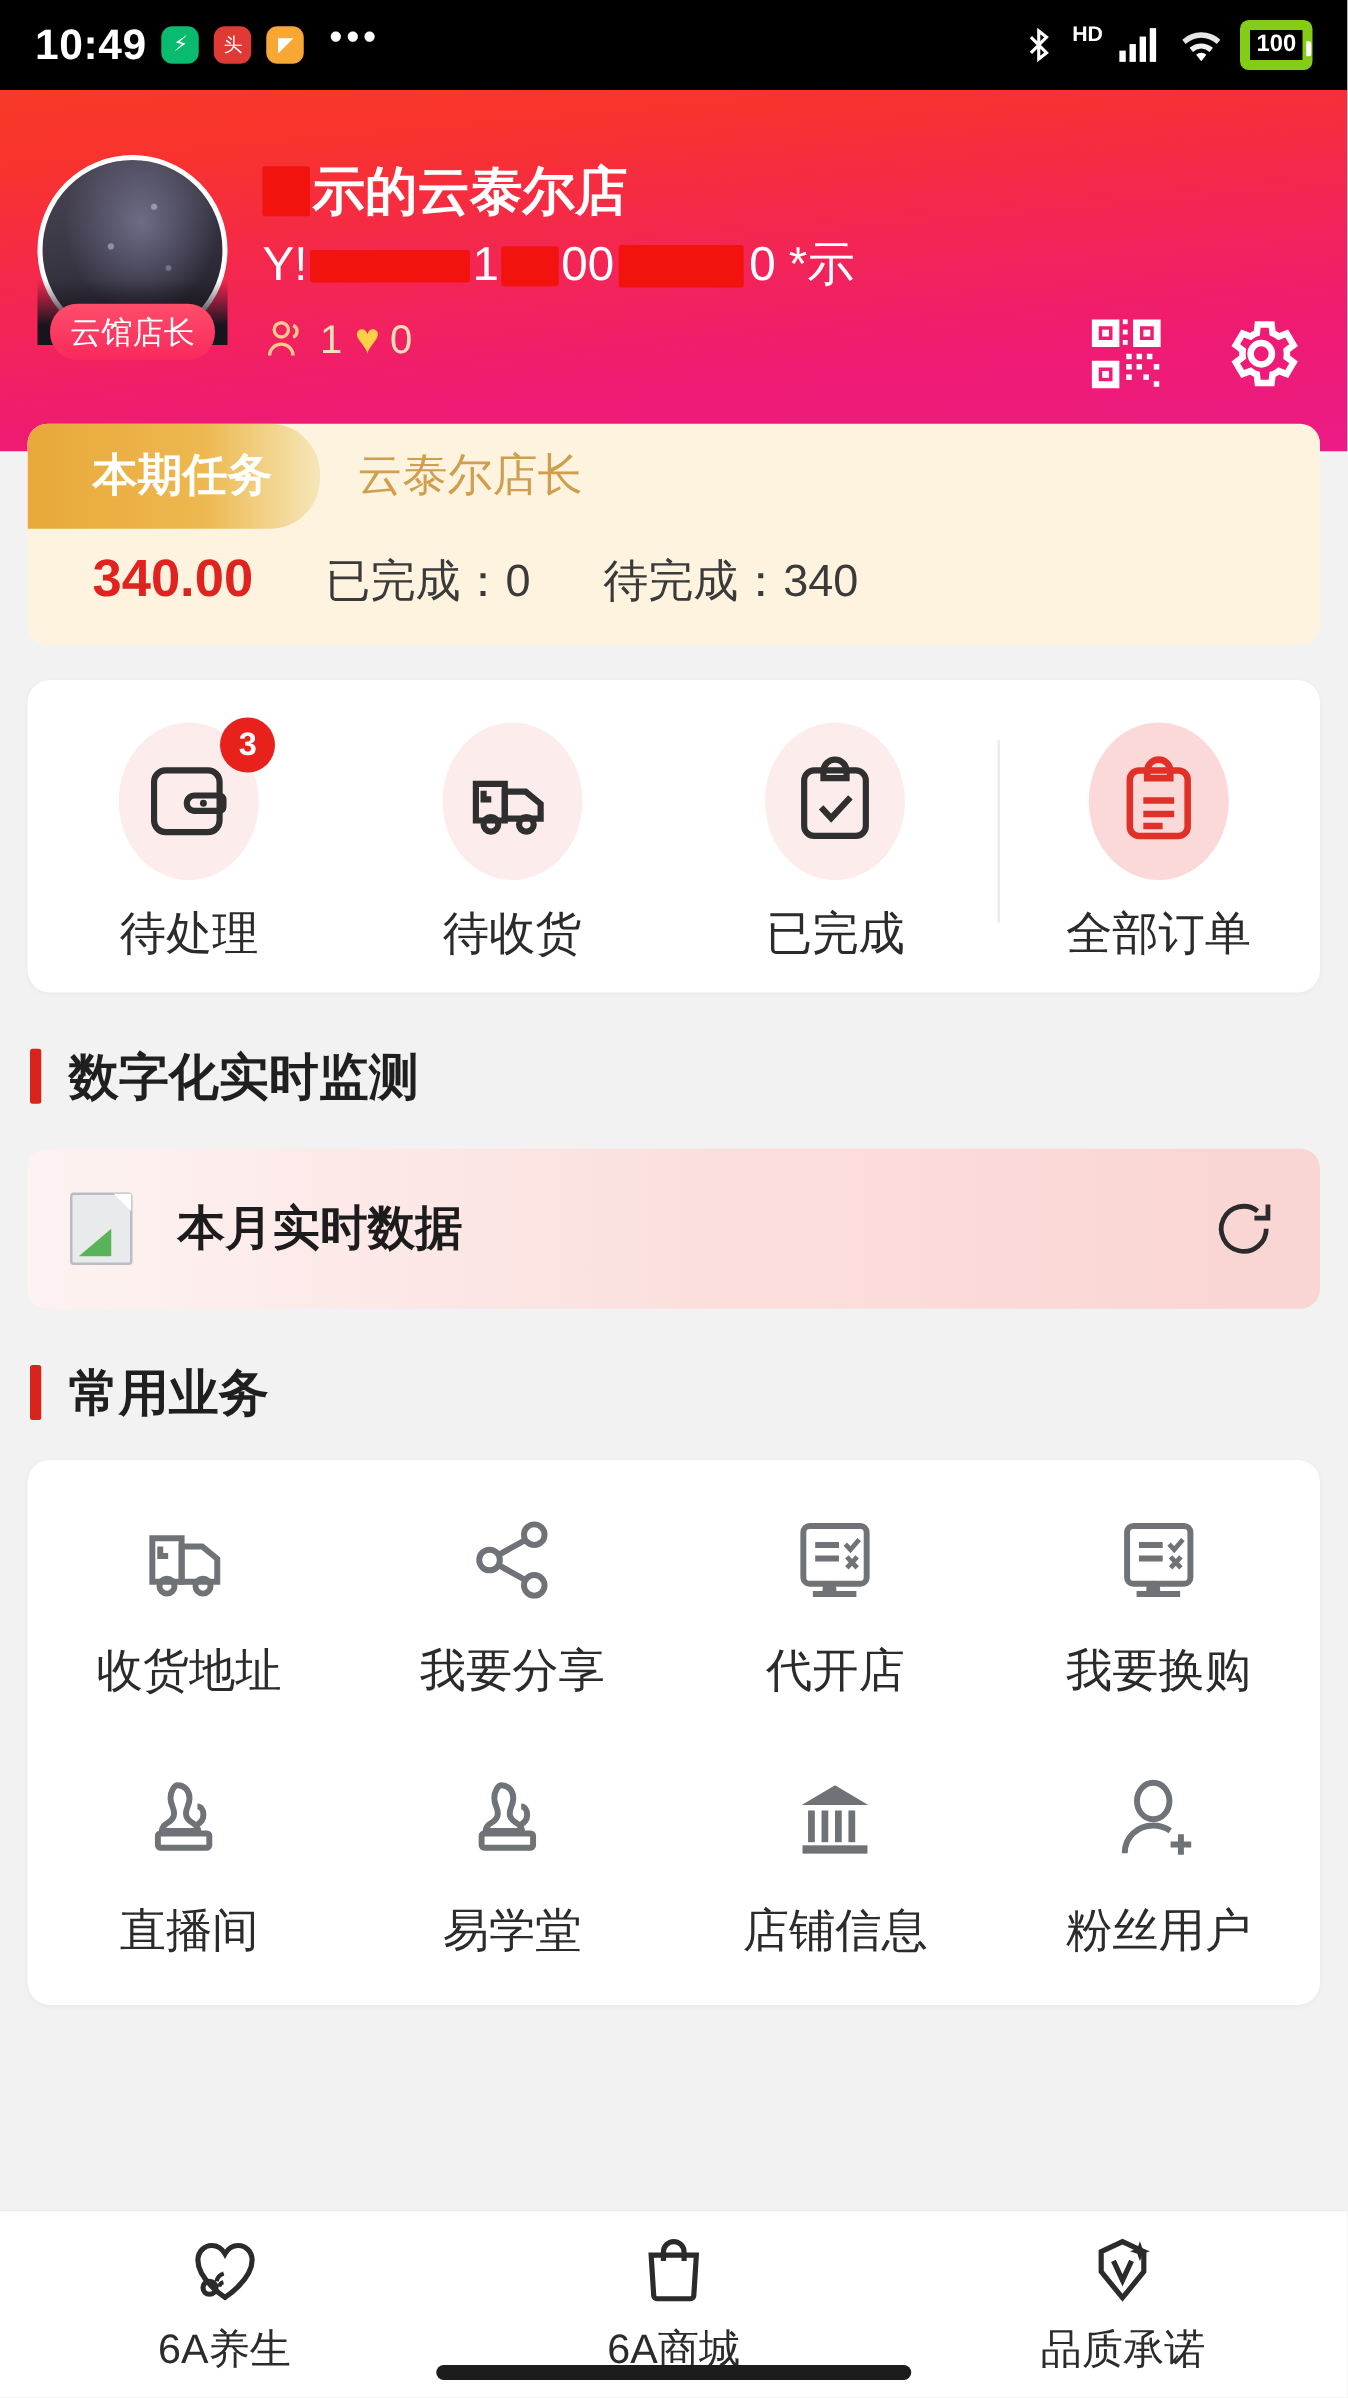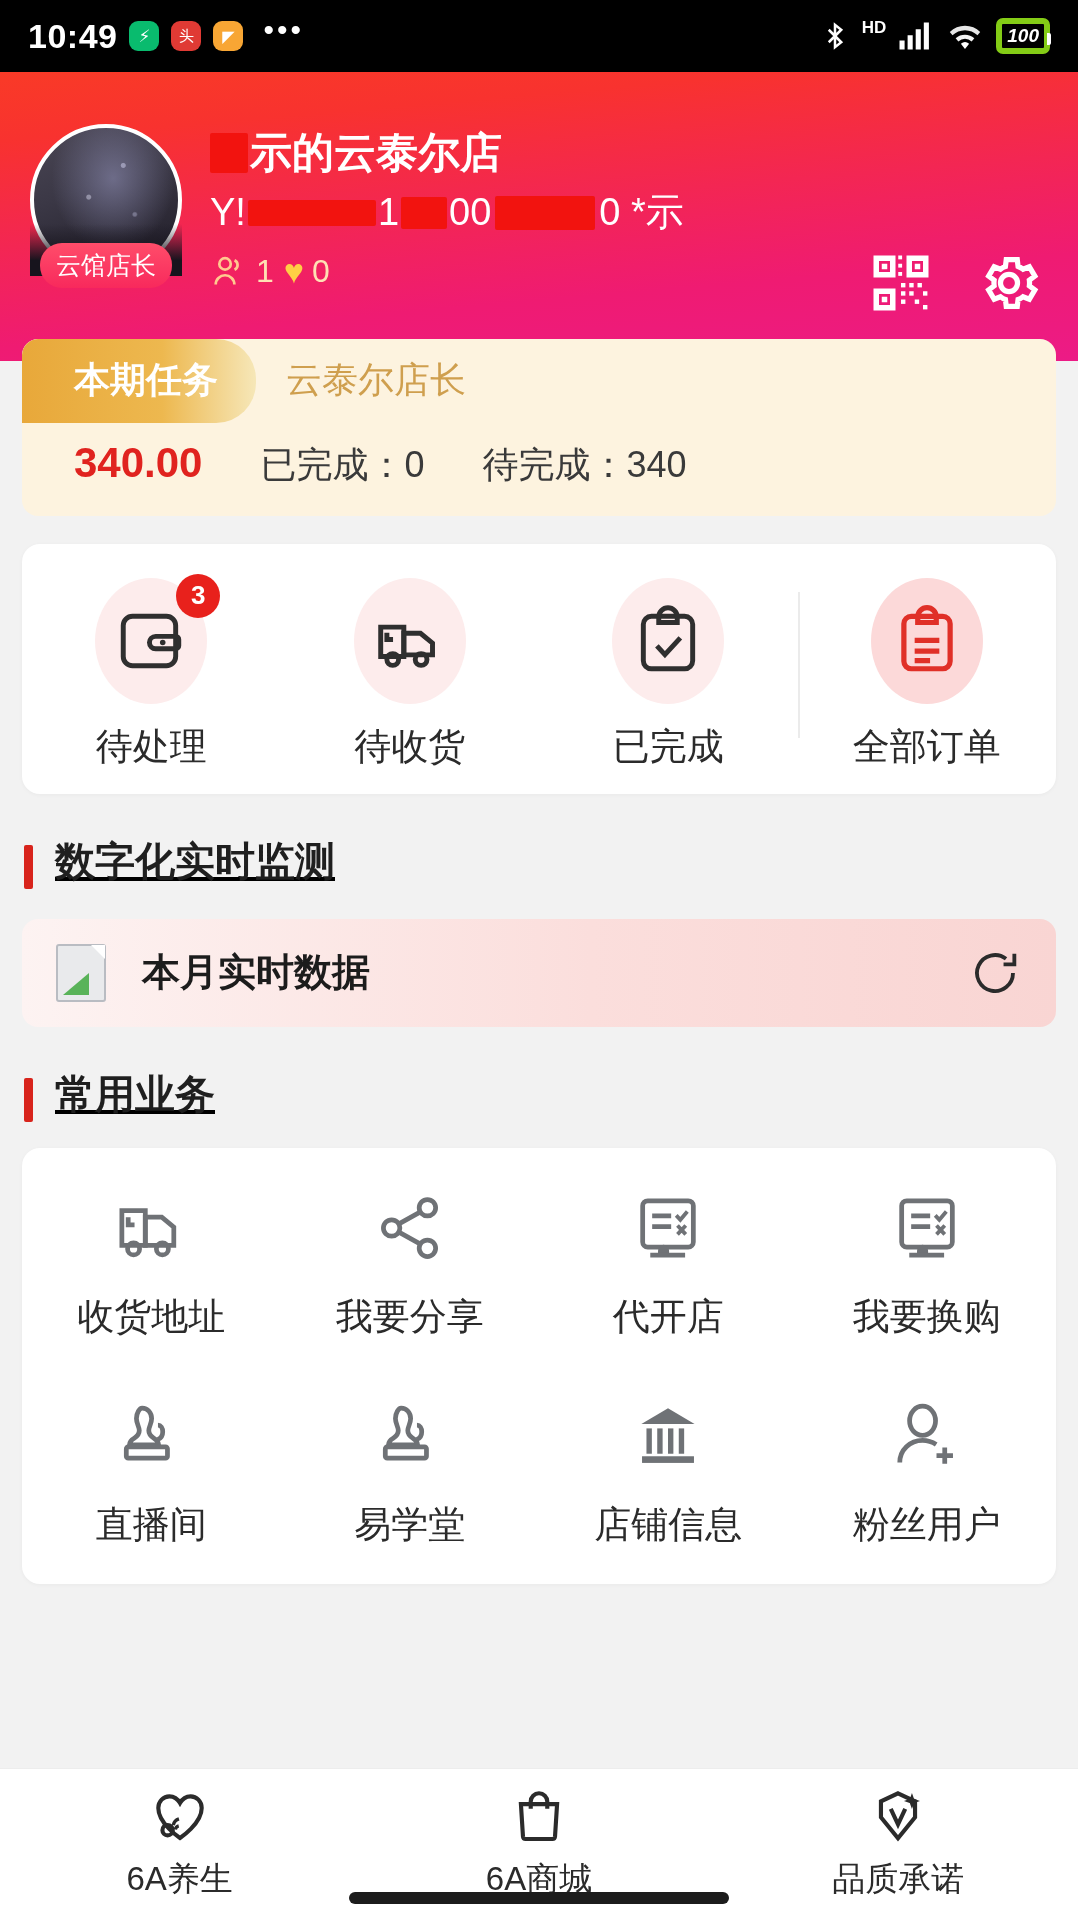--- a/index.html
+++ b/index.html
@@ -26,22 +26,22 @@
   .sb-app.a2{ background:#e03a34; position:relative; }
   .sb-app.a2::after{ content:"头"; position:absolute; inset:0; font-size:15px; color:#fff;
                      display:flex; align-items:center; justify-content:center; }
   .sb-app.a3{ background:#f8a634; position:relative; }
   .sb-app.a3::after{ content:"◤"; position:absolute; inset:0; font-size:16px; color:#fff;
                      display:flex; align-items:center; justify-content:center; }
   .sb-dots{ font-size:30px; letter-spacing:3px; color:#fff; margin-left:8px; line-height:1; padding-bottom:12px;}
   .sb-right{ display:flex; align-items:center; gap:12px; }
   .sb-hd{ font-size:17px; font-weight:700; transform:translateY(-8px); }
   .sb-batt{
-    border:6px solid #84cc16; border-radius:7px; padding:1px 5px;
-    font-size:19px; font-weight:700; position:relative;font-style:italic;
+    border:8px solid #84cc16; border-radius:7px; padding:1px 5px;
+    font-size:19px; font-weight:700; position:relative;
   }
   .sb-batt::after{ content:""; position:absolute; right:-7px; top:9px; width:4px; height:12px;
                    background:#fff; border-radius:0 2px 2px 0; }
 
   
   .header{
     position:relative;
     background:linear-gradient(175deg,#f93a27 0%, #f8322f 18%, #f32653 46%, #ef1b72 72%, #ec1b86 100%);
     padding:52px 30px 70px 30px;
     display:flex; align-items:flex-start;
@@ -142,27 +142,27 @@
   .order-ic.red{ color:#e03028; }
   .badge{
     position:absolute; right:-6px; top:-4px; min-width:44px; height:44px;
     background:#e8211c; color:#fff; border-radius:50%;
     font-size:26px; font-weight:600;
     display:flex; align-items:center; justify-content:center; z-index:3;
   }
   .order-label{ font-size:37px; color:#2b2b2b; margin-top:12px; }
 
   
-  .sec-title{ display:flex; align-items:flex-end; gap:22px; margin:40px 0 0 24px;text-decoration:underline; }
+  .sec-title{ display:flex; align-items:center; gap:22px; margin:40px 0 0 24px; }
   .sec-bar{ width:9px; height:44px; background:#d8241c; border-radius:2px; }
   .sec-text{ font-size:40px; font-weight:700; color:#1f1f1f; }
 
   
   .monitor-card{
-    margin:30px 22px 0 22px; height:108px; border-radius:16px;
+    margin:30px 22px 0 22px; height:128px; border-radius:16px;
     background:linear-gradient(90deg,#fdf3f2 0%, #fbdedc 55%, #f9d5d3 100%);
     display:flex; align-items:center; padding:0 34px;
   }
   .broken-img{
     width:50px; height:58px; position:relative; flex:0 0 50px;
     border:2px solid #b9bcc2; border-radius:3px; background:#e9eaec;
   }
   .broken-img::before{
     content:""; position:absolute; right:-1px; top:-1px;
     border-width:0 14px 14px 0; border-style:solid;

